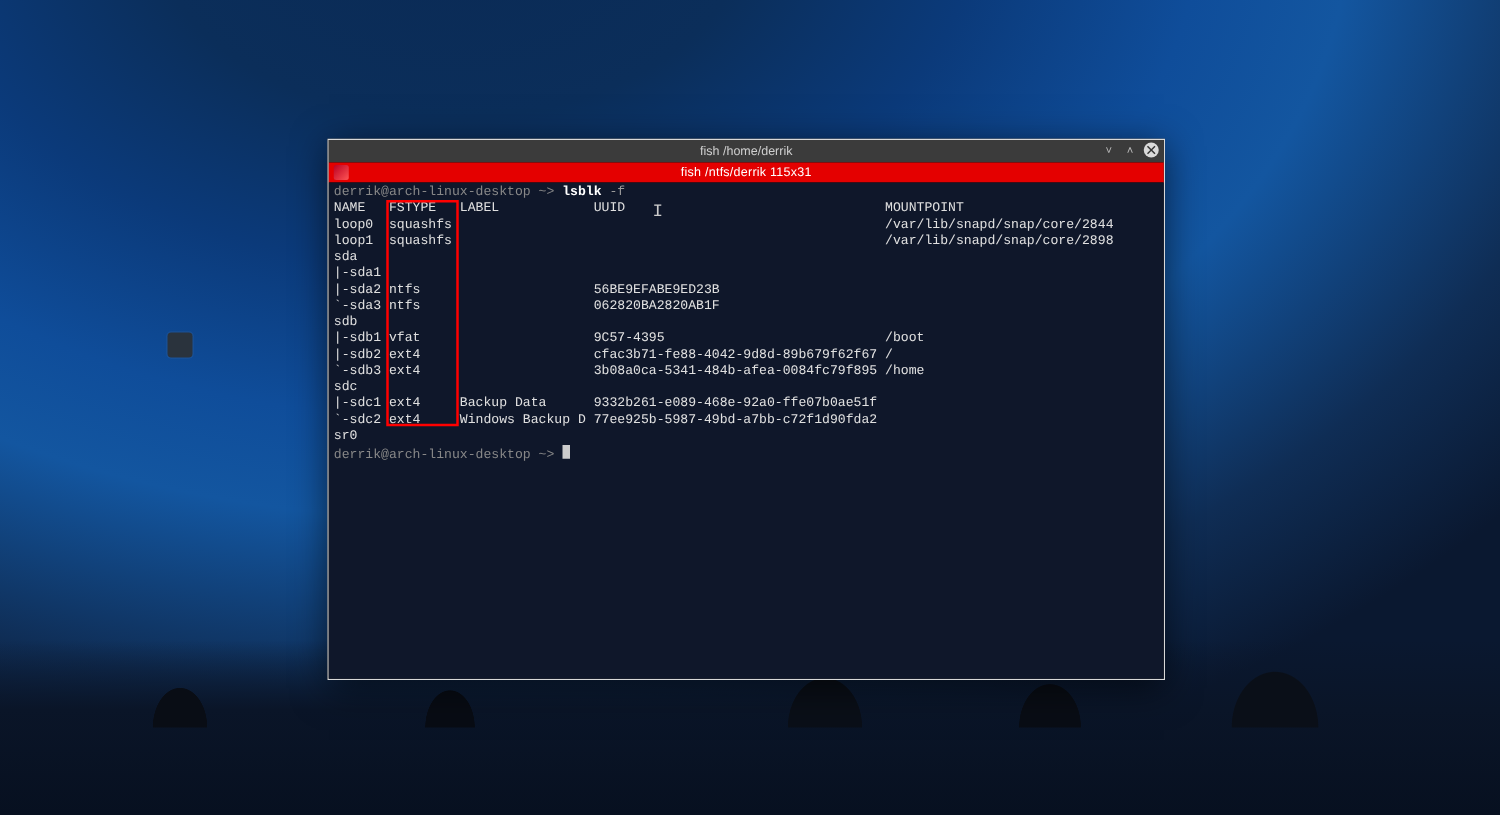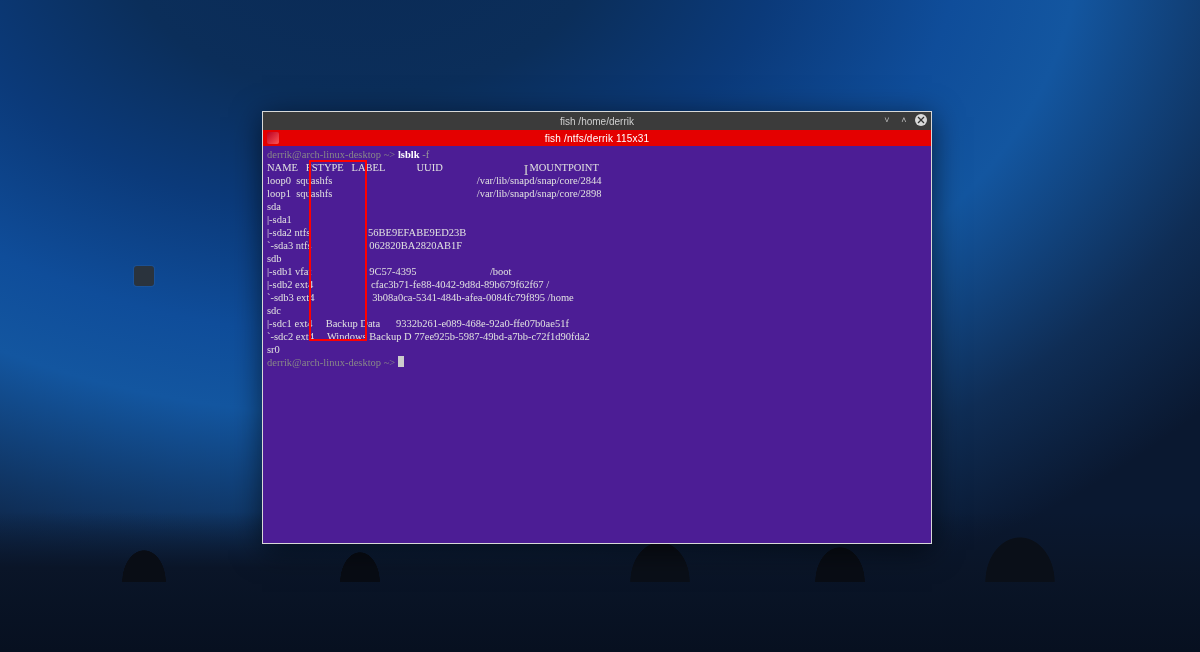--- a/index.html
+++ b/index.html
@@ -113,23 +113,23 @@
   }
   .tab-strip .app-icon {
     position: absolute;
     left: 4px; top: 2px;
     width: 12px; height: 12px;
     background: linear-gradient(135deg,#b02,#f55);
     border-radius: 2px;
   }
   .terminal-body {
     flex: 1;
-    background: #4c1d95;
+    background: #0f172a;
     color: #e0e0e0;
-    font-family: Liberation Serif, serif;
+    font-family: Liberation Mono, monospace;
     font-size: 10.5px;
     line-height: 13px;
     padding: 2px 4px 0 4px;
     position: relative;
     overflow: hidden;
     white-space: pre;
   }
   .prompt-user { color: #888; }
   .prompt-arrow { color: #888; }
   .cmd-bold { color: #fff; font-weight: bold; }

